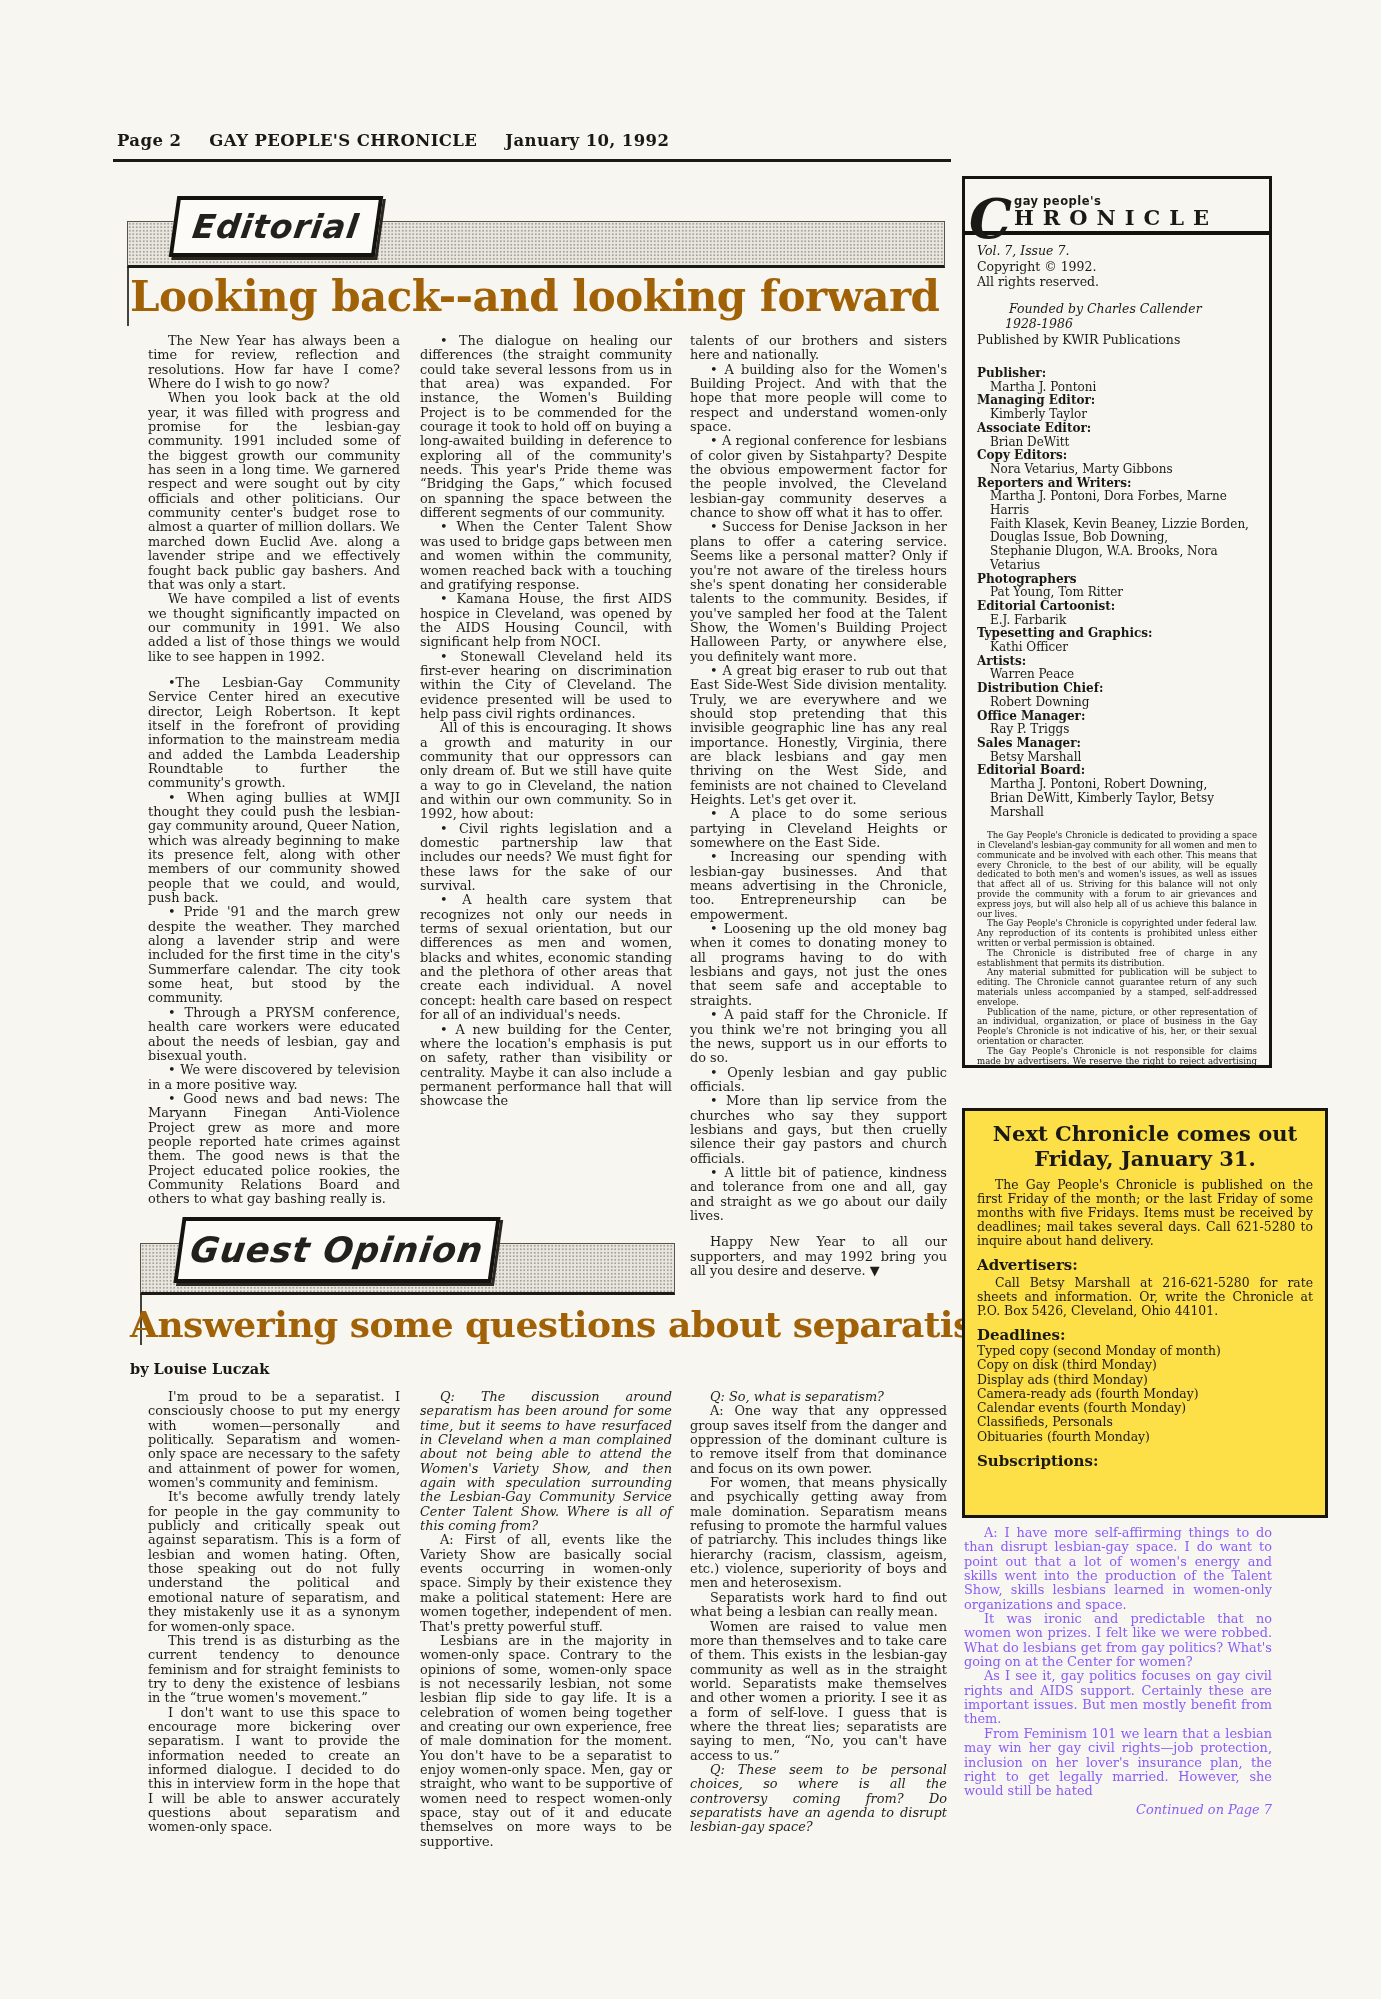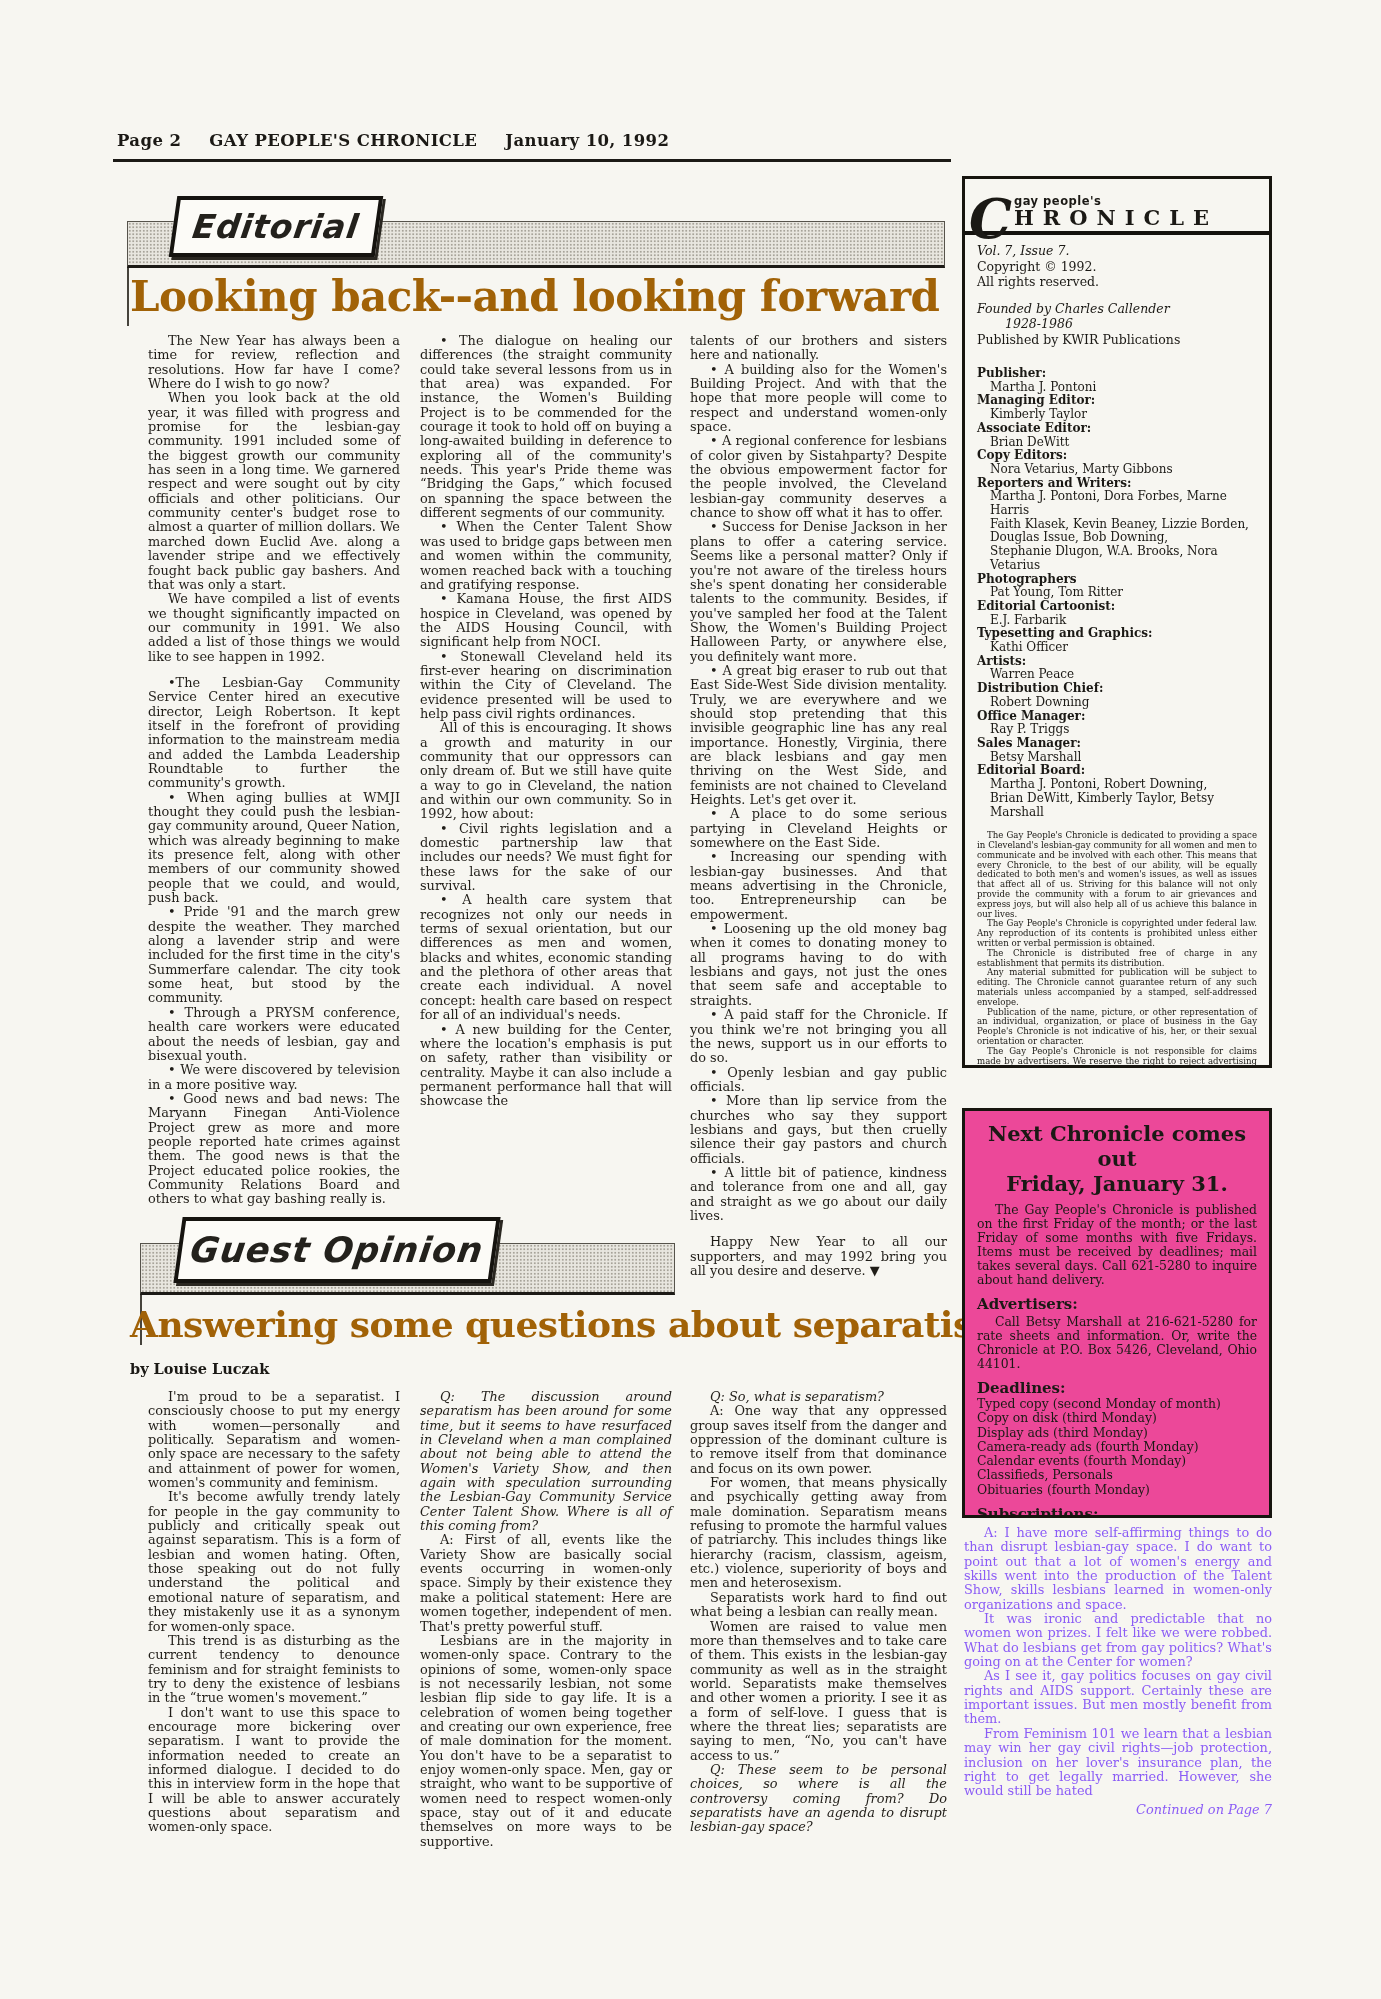--- a/index.html
+++ b/index.html
@@ -64,30 +64,30 @@
   .logo-row { display:flex; align-items:flex-end; margin:0 -12px; padding:0 10px 2px 4px;
               border-bottom:4px solid #14120e; height:50px; }
   .logo-c { font-style:italic; font-size:54px; line-height:38px; font-weight:bold;
             position:relative; top:9px; margin-right:2px; }
   .logo-right { flex:1; }
   .logo-small { font-family:"DejaVu Sans", sans-serif; font-weight:bold; font-size:11.5px;
                 letter-spacing:.5px; }
   .logo-rest { font-size:21px; font-weight:bold; letter-spacing:9px; line-height:20px; }
   .mast-meta { font-size:12.5px; line-height:15.5px; margin-top:8px; }
   .founded { margin-top:11px; font-size:12.5px; line-height:15.5px; }
-  .founded .it { font-style:italic; }
+  .founded .it { font-style:italic;margin-left:32px; }
   .founded .yrs { padding-left:28px; font-style:italic; }
   .staff { margin-top:20px; font-size:12px; line-height:13.7px; }
   .staff .role { font-weight:bold; }
   .staff .names { padding-left:13px; }
   .fineprint { margin-top:12px; font-size:8.6px; line-height:9.8px; text-align:justify; }
   .fineprint .para { text-indent:10px; }
   
-  .next-box { position:absolute; left:962px; top:1108px; width:310px; height:410px;
-              border:3px solid #17150f; padding:8px 12px; overflow:hidden; background:#ec4899; }
+  .next-box { position:absolute; left:962px; top:1108px; width:366px; height:410px;
+              border:3px solid #17150f; padding:8px 12px; overflow:hidden; background:#fde047; }
   .next-title { text-align:center; font-weight:bold; font-size:21px; line-height:25px; margin-top:2px; }
   .nb-text { font-size:12.4px; line-height:14px; text-align:justify; text-indent:18px; margin-top:7px; }
   .nb-head { font-weight:bold; font-size:15px; margin-top:8px; }
   .deadlines { font-size:12.4px; line-height:14.3px; }
   .deadlines .para { text-indent:0; text-align:left; }
   
   .cont-col { position:absolute; left:964px; top:1526px; width:308px; font-size:12.9px;
               line-height:14.35px; text-align:justify; color:#8b5cf6; }
   .cont-note { margin-top:4px; }
 </style>

